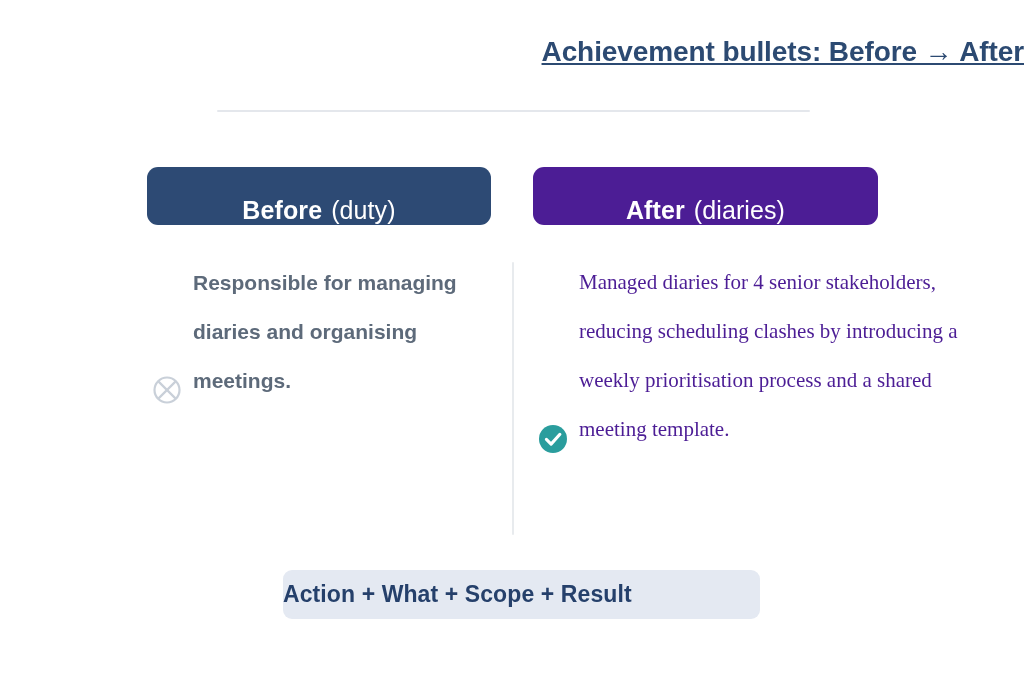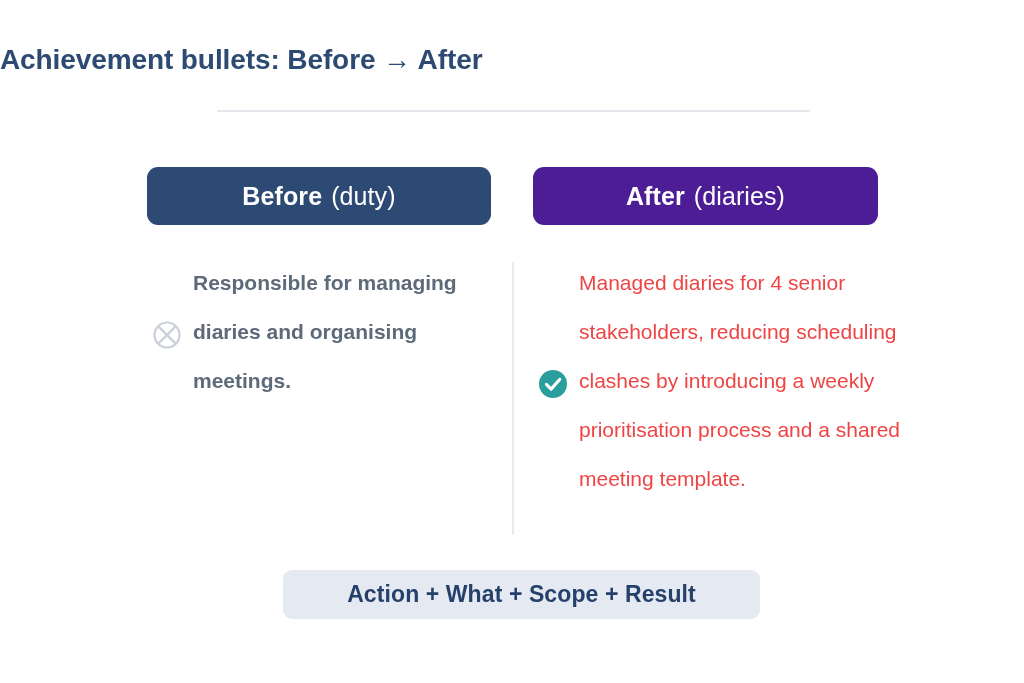--- a/index.html
+++ b/index.html
@@ -20,48 +20,49 @@
   .slide {
     position: relative;
     width: 1024px;
     height: 683px;
   }
 
   
   .title {
     position: absolute;
     left: 0;
-    top: 44px;
+    top: 36px;
     width: 1024px;
-    text-align: left;
+    text-align: right;
     font-size: 28px;
     font-weight: bold;
     color: #2c4a72;
     letter-spacing: -0.1px;
     white-space: nowrap;
+    text-decoration: underline;
   }
 
   .title-rule {
     position: absolute;
     left: 217px;
     top: 110px;
     width: 593px;
     height: 2px;
     background: #e4e7ec;
     border-radius: 1px;
   }
 
   
   .pill {
     position: absolute;
     top: 167px;
     height: 58px;
     border-radius: 11px;
     display: flex;
-    align-items: center;
+    align-items: flex-end;
     justify-content: center;
     color: #ffffff;
     box-sizing: border-box;
     padding: 0 14px;
   }
   .pill .strong {
     font-size: 25px;
     font-weight: bold;
     letter-spacing: 0.1px;
   }
@@ -91,21 +92,21 @@
     width: 2px;
     height: 273px;
     background: #e8ebee;
     border-radius: 1px;
   }
 
   
   .bullet {
     position: absolute;
     display: flex;
-    align-items: center;
+    align-items: flex-end;
   }
 
   .bullet-icon {
     flex: 0 0 auto;
     width: 30px;
     height: 30px;
     margin-top: 6px;
     margin-right: 11px;
   }
   .bullet-icon svg { display: block; }
@@ -124,36 +125,37 @@
     color: #5d6a7a;
     font-weight: bold;
   }
 
   .bullet-after {
     left: 538px;
     top: 258px;
     width: 430px;
   }
   .bullet-after .bullet-text {
-    color: #ef4444;
+    color: #4c1d95;
     font-weight: normal;
+    font-family: Liberation Serif, serif;
   }
 
   
   .formula-badge {
     position: absolute;
     left: 283px;
     top: 570px;
     width: 477px;
     height: 49px;
     background: #e4e9f2;
     border-radius: 9px;
     display: flex;
     align-items: center;
-    justify-content: center;
+    justify-content: flex-start;
   }
   .formula-badge .formula-text {
     font-size: 23px;
     font-weight: bold;
     color: #25406b;
     letter-spacing: 0.1px;
     white-space: nowrap;
   }
 </style>
 </head>

